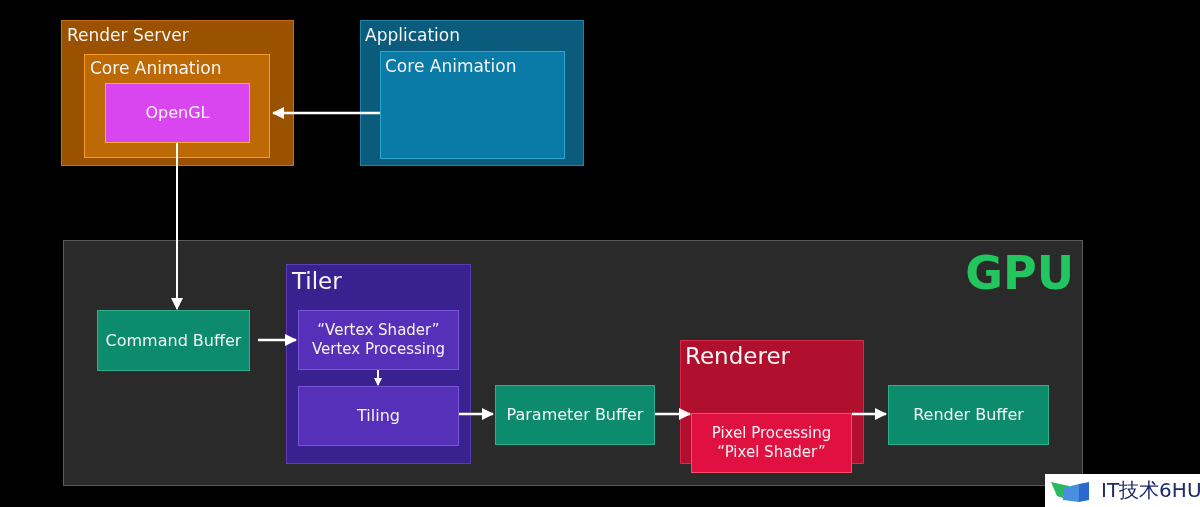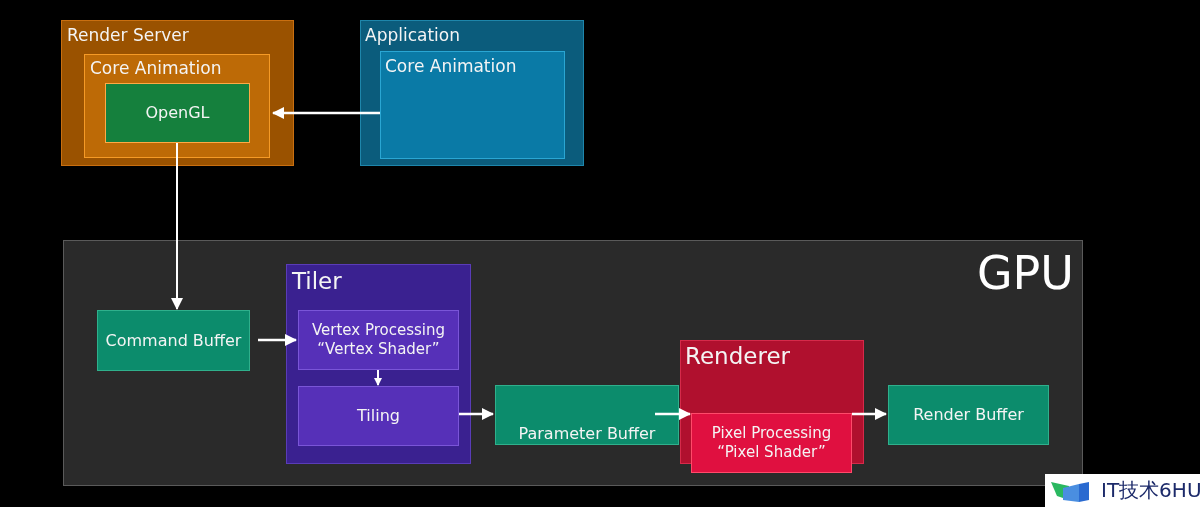--- a/index.html
+++ b/index.html
@@ -7,33 +7,33 @@
     width: 1200px; height: 507px; background: #000; position: relative; overflow: hidden;
     font-family: "DejaVu Sans", sans-serif; color: #f4f4f4;
   }
   .abs { position: absolute; box-sizing: border-box; }
   .lbl { position: absolute; white-space: nowrap; }
   .center { display: flex; align-items: center; justify-content: center; text-align: center; line-height: 1.25; }
 
   
   #render-server { left: 61px; top: 20px; width: 233px; height: 146px; background: #9a5200; border: 1.5px solid #c96f10; }
   #rs-ca { left: 84px; top: 54px; width: 186px; height: 104px; background: #bd6a06; border: 1.5px solid #f59a26; }
-  #rs-gl { left: 105px; top: 83px; width: 145px; height: 60px; background: #15803d; border: 1.5px solid #ffa945; font-size: 16px; }
+  #rs-gl { left: 105px; top: 83px; width: 145px; height: 60px; background: #d946ef; border: 1.5px solid #ffa945; font-size: 16px; }
 
   
   #application { left: 360px; top: 20px; width: 224px; height: 146px; background: #0b5c7c; border: 1.5px solid #1e86ab; }
   #app-ca { left: 380px; top: 51px; width: 185px; height: 108px; background: #0a7aa6; border: 1.5px solid #2aa6d3; }
 
   
   #gpu { left: 63px; top: 240px; width: 1020px; height: 246px; background: #2a2a2a; border: 1.5px solid #5a5a5a; }
-  #gpu-title { right: 126px; top: 246px; font-size: 46px; font-weight: normal; color: #ffffff; }
+  #gpu-title { right: 126px; top: 246px; font-size: 46px; font-weight: bold; color: #22c55e; }
 
   .green { background: #0c8c6c; border: 1.5px solid #2fb08c; font-size: 16px; }
   #cmd-buf { left: 97px; top: 310px; width: 153px; height: 61px; }
-  #param-buf { left: 495px; top: 385px; width: 184px; height: 60px; align-items: flex-end; }
+  #param-buf { left: 495px; top: 385px; width: 160px; height: 60px; }
   #render-buf { left: 888px; top: 385px; width: 161px; height: 60px; }
 
   
   #tiler { left: 286px; top: 264px; width: 185px; height: 200px; background: #3a2190; border: 1.5px solid #5a3cb8; }
   #tiler-title { left: 292px; top: 268px; font-size: 23px; }
   #vertex { left: 298px; top: 310px; width: 161px; height: 60px; background: #5630b8; border: 1.5px solid #7a55d8; font-size: 15px; }
   #tiling { left: 298px; top: 386px; width: 161px; height: 60px; background: #5630b8; border: 1.5px solid #7a55d8; font-size: 16px; }
 
   
   #renderer { left: 680px; top: 340px; width: 184px; height: 124px; background: #b0102e; border: 1.5px solid #d62a4a; }
@@ -73,22 +73,22 @@
 <div class="lbl" id="gpu-title">GPU</div>
 
 <div class="abs center green" id="cmd-buf">
   <span>Command Buffer</span>
 </div>
 
 <div class="abs" id="tiler"></div>
 <div class="lbl" id="tiler-title">Tiler</div>
 <div class="abs center" id="vertex">
   <div>
+    <div>“Vertex Shader”</div>
     <div>Vertex Processing</div>
-    <div>“Vertex Shader”</div>
   </div>
 </div>
 <div class="abs center" id="tiling">
   <span>Tiling</span>
 </div>
 
 <div class="abs center green" id="param-buf">
   <span>Parameter Buffer</span>
 </div>
 

